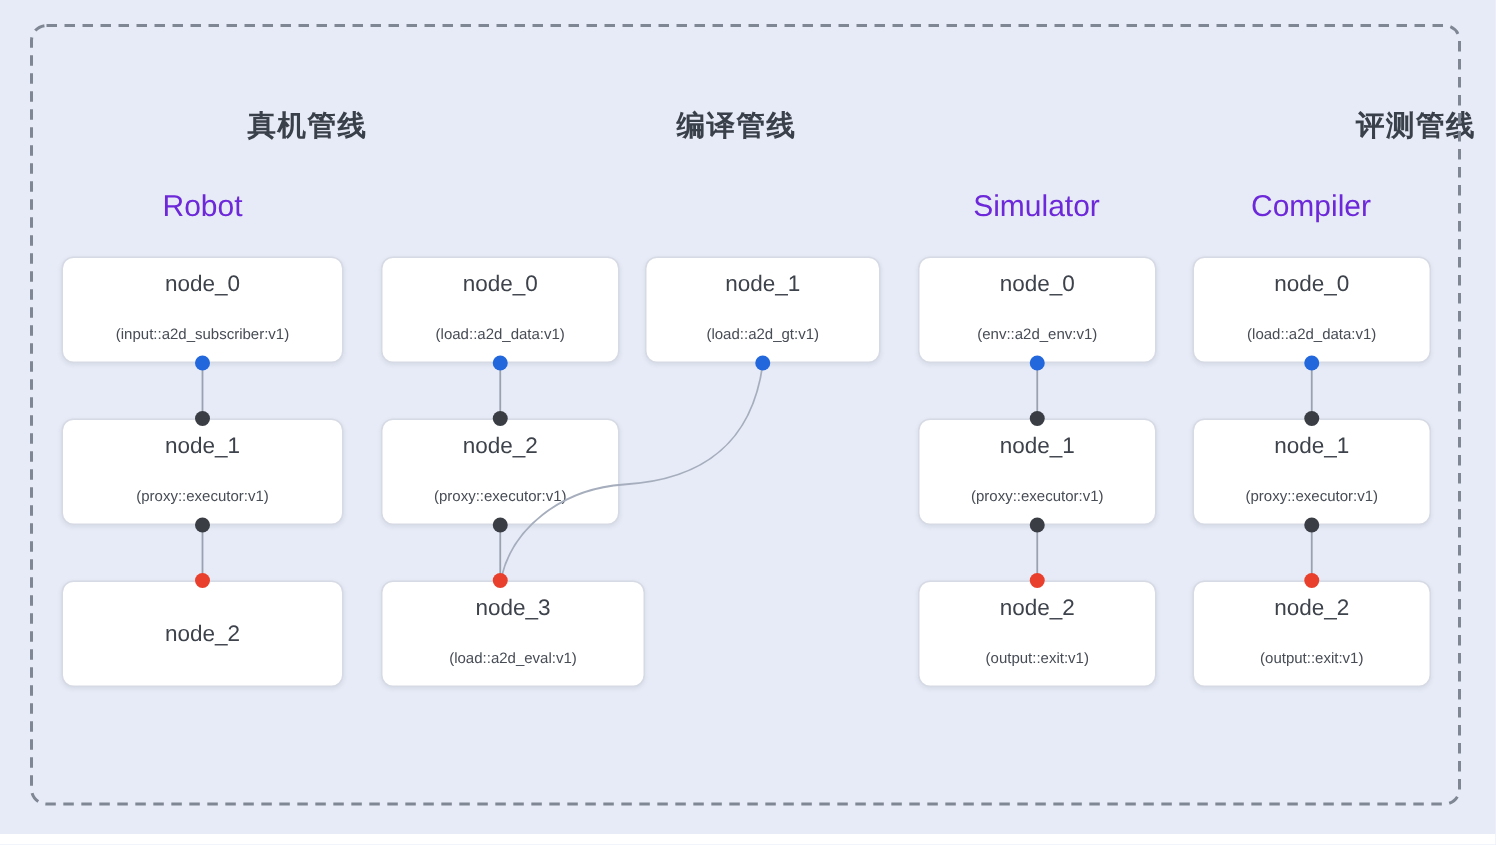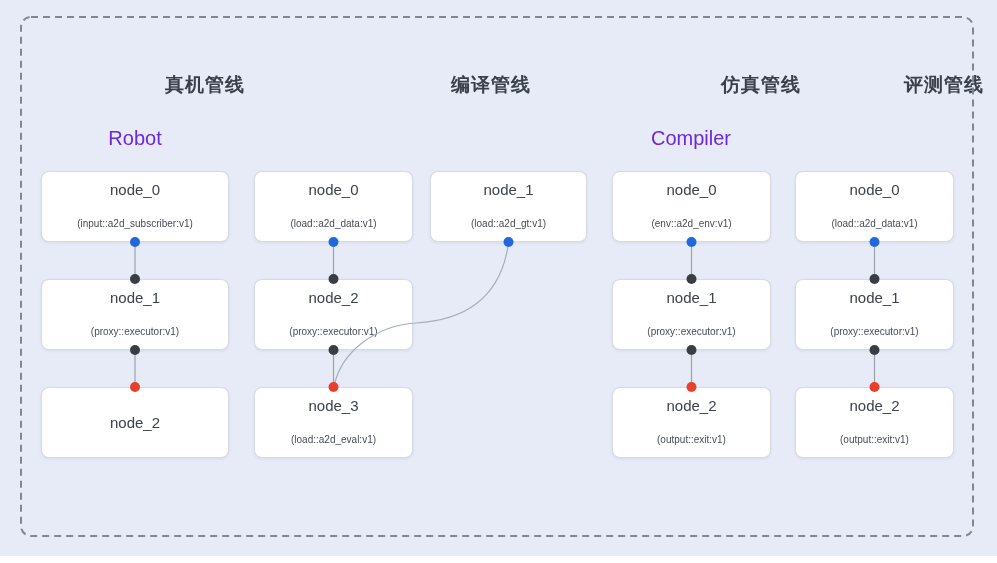--- a/index.html
+++ b/index.html
@@ -75,23 +75,23 @@
   }
 </style>
 </head>
 <body>
 
 <div class="canvas">
 
   <div class="hdr-zh" style="left:25px">真机管线</div>
   <div class="hdr-en" style="left:25px">Robot</div>
   <div class="hdr-zh" style="left:311px">编译管线</div>
-  <div class="hdr-zh" style="left:581px">仿真管线</div>
-  <div class="hdr-en" style="left:581px">Compiler</div>
+  <div class="hdr-en" style="left:581px">Simulator</div>
   <div class="hdr-zh" style="left:764px">评测管线</div>
+  <div class="hdr-en" style="left:764px">Compiler</div>
 
   <div class="node-box" style="left:41px; top:171px; width:188px">
     <div class="node-title">node_0</div>
     <div class="node-subtitle">(input::a2d_subscriber:v1)</div>
   </div>
   <div class="node-box" style="left:41px; top:279px; width:188px">
     <div class="node-title">node_1</div>
     <div class="node-subtitle">(proxy::executor:v1)</div>
   </div>
   <div class="node-box" style="left:41px; top:387px; width:188px">
@@ -103,21 +103,21 @@
     <div class="node-subtitle">(load::a2d_data:v1)</div>
   </div>
   <div class="node-box" style="left:430px; top:171px; width:157px">
     <div class="node-title">node_1</div>
     <div class="node-subtitle">(load::a2d_gt:v1)</div>
   </div>
   <div class="node-box" style="left:254px; top:279px; width:159px">
     <div class="node-title">node_2</div>
     <div class="node-subtitle">(proxy::executor:v1)</div>
   </div>
-  <div class="node-box" style="left:254px; top:387px; width:159px">
+  <div class="node-box" style="left:254px; top:387px; width:176px">
     <div class="node-title">node_3</div>
     <div class="node-subtitle">(load::a2d_eval:v1)</div>
   </div>
 
   <div class="node-box" style="left:612px; top:171px; width:159px">
     <div class="node-title">node_0</div>
     <div class="node-subtitle">(env::a2d_env:v1)</div>
   </div>
   <div class="node-box" style="left:612px; top:279px; width:159px">
     <div class="node-title">node_1</div>

